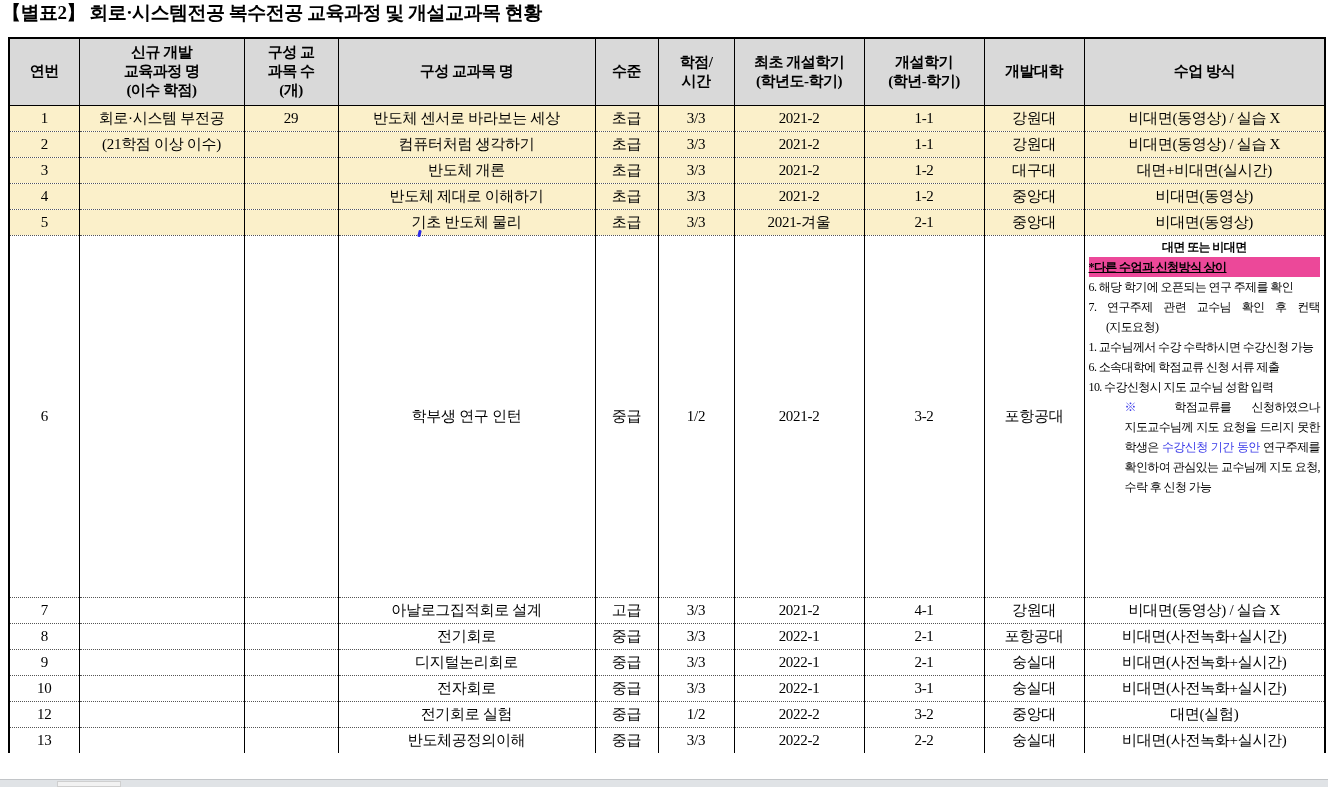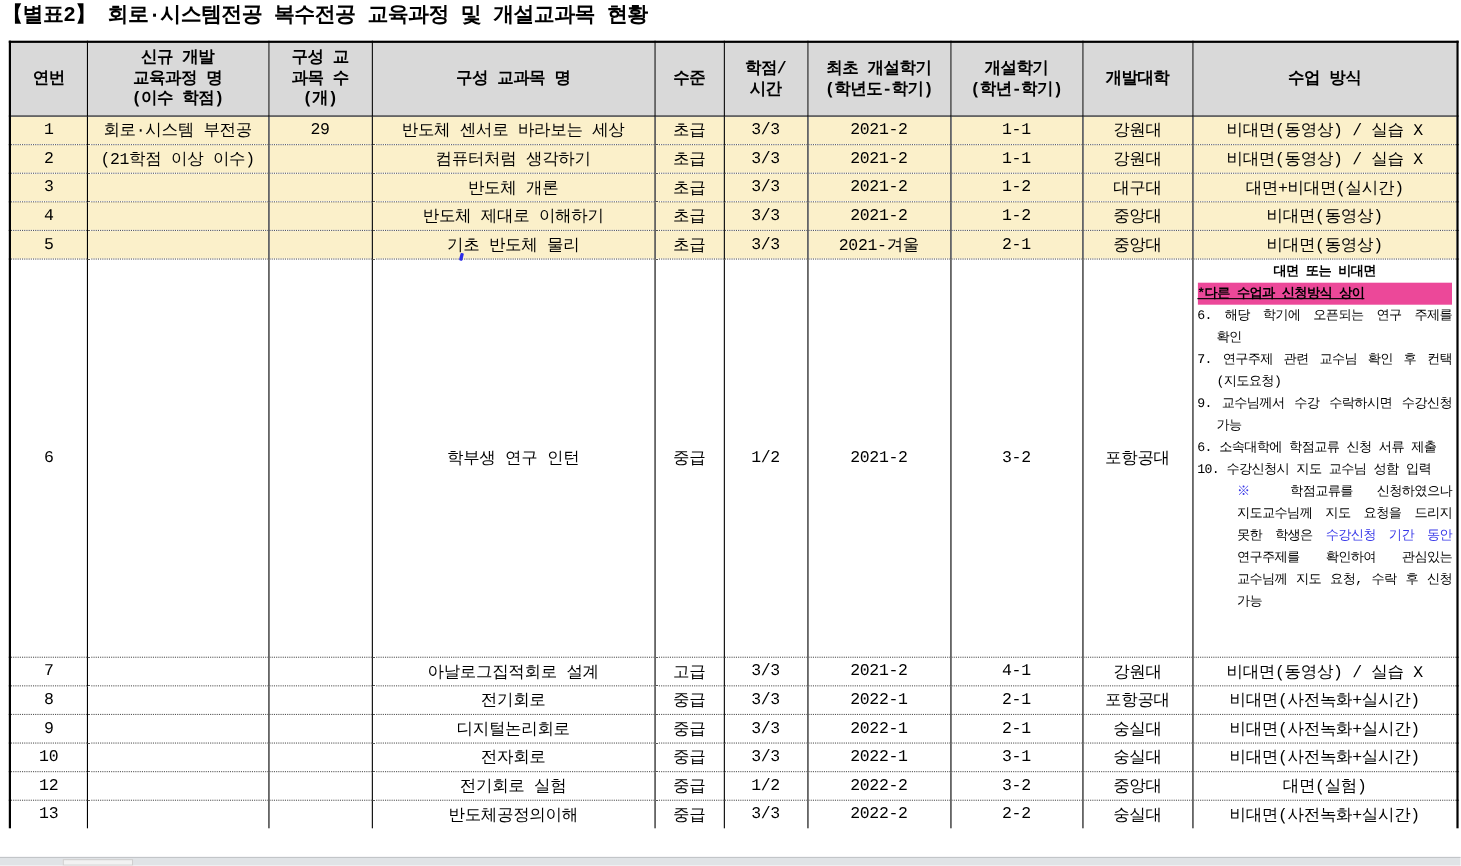--- a/index.html
+++ b/index.html
@@ -1,17 +1,17 @@
 <!DOCTYPE html>
 <html><head>
 <meta charset="utf-8">
 <style>
   html,body{margin:0;padding:0;background:#fff;}
   .page{position:relative;width:1328px;height:787px;overflow:hidden;background:#fff;
-        font-family:Liberation Mono, monospace;color:#000;}
+        font-family:Liberation Serif, serif;color:#000;}
   .doc-title{position:absolute;left:2px;top:0px;font-size:19px;font-weight:bold;
              letter-spacing:-0.5px;white-space:nowrap;}
   table.curr{position:absolute;left:8px;top:37px;border-collapse:collapse;table-layout:fixed;
              border:2px solid #000;border-bottom:0;}
   th,td{border-left:1px solid #000;border-right:1px solid #000;overflow:hidden;}
   thead th{background:#D9D9D9;font-weight:bold;font-size:15px;line-height:19px;
            text-align:center;vertical-align:middle;white-space:pre-line;
            border-bottom:1px solid #000;letter-spacing:-0.5px;padding:2px 0;}
   thead tr{height:67px;}
   tbody tr{height:26px;}
@@ -145,21 +145,21 @@
           <td>중급</td>
           <td>1/2</td>
           <td>2021-2</td>
           <td>3-2</td>
           <td>포항공대</td>
           <td class="method-cell">
             <div class="m-title">대면 또는 비대면</div>
             <div class="m-sub">*다른 수업과 신청방식 상이</div>
             <div class="m-item">6. 해당 학기에 오픈되는 연구 주제를 확인</div>
             <div class="m-item">7. 연구주제 관련 교수님 확인 후 컨택(지도요청)</div>
-            <div class="m-item">9. 교수님께서 수강 수락하시면 수강신청 가능</div>
+            <div class="m-item">1. 교수님께서 수강 수락하시면 수강신청 가능</div>
             <div class="m-item">6. 소속대학에 학점교류 신청 서류 제출</div>
             <div class="m-item">10. 수강신청시 지도 교수님 성함 입력</div>
             <div class="m-note"><span class="blue">※</span><span> 학점교류를 신청하였으나 지도교수님께 지도 요청을 드리지 못한 학생은 </span><span class="blue">수강신청 기간 동안</span><span> 연구주제를 확인하여 관심있는 교수님께 지도 요청, 수락 후 신청 가능</span></div>
           </td>
         </tr>
         <tr>
           <td>7</td>
           <td></td>
           <td></td>
           <td>아날로그집적회로 설계</td>

